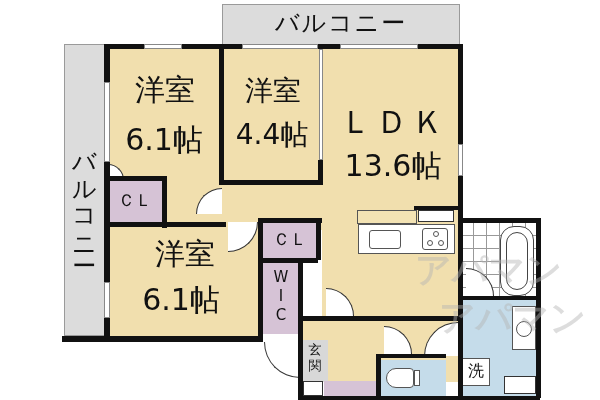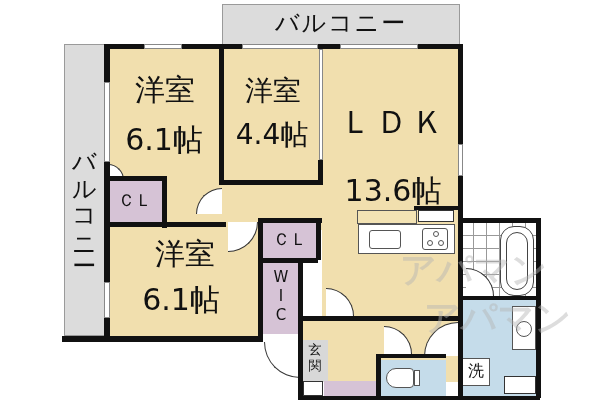--- a/index.html
+++ b/index.html
@@ -13,21 +13,21 @@
   .wall { background:#111; position:absolute; }
   .win { background:#ffffff; position:absolute; border:1px solid #888; box-sizing:border-box; }
   .lbl { position:absolute; color:#111; text-align:center; line-height:1.05; white-space:pre; }
   .big { font-size:30px; }
   .mid { font-size:22px; }
   .sm { font-size:17px; }
   .tag { font-size:13px; }
   .vert { writing-mode:vertical-rl; font-size:24px; letter-spacing:2px; }
   .door { position:absolute; border:1px solid #333; background:#fff; box-sizing:border-box; }
   .xbox { position:absolute; border:1px solid #333; background:#fff; box-sizing:border-box; }
-  .watermark { position:absolute; color:rgba(180,180,180,0.45); font-weight:bold; font-size:36px; line-height:1; }
+  .watermark { position:absolute; color:rgba(180,180,180,0.45); font-weight:bold; font-size:36px; line-height:1;margin-left:15px; }
 </style>
 </head>
 <body>
 
 <div class="abs balcony" style="left:222px;top:4px;width:238px;height:42px;">
   <div class="lbl mid" style="left:0;right:0;top:6px;font-size:24px;letter-spacing:2px;">バルコニー</div>
 </div>
 
 <div class="abs balcony" style="left:64px;top:44px;width:42px;height:292px;">
   <div class="lbl vert" style="left:6px;top:90px;">バルコニー</div>
@@ -137,18 +137,18 @@
 <div class="win" style="left:104px;top:82px;width:6px;height:80px;"></div>
 <div class="win" style="left:104px;top:282px;width:6px;height:36px;"></div>
 <div class="win" style="left:458px;top:144px;width:5px;height:32px;"></div>
 <div class="win" style="left:319px;top:49px;width:4px;height:111px;"></div>
 
 <div class="lbl big" style="left:110px;top:74px;width:110px;">洋室</div>
 <div class="lbl big" style="left:106px;top:124px;width:116px;">6.1帖</div>
 <div class="lbl big" style="left:226px;top:76px;width:94px;font-size:28px;">洋室</div>
 <div class="lbl big" style="left:222px;top:120px;width:100px;font-size:28px;">4.4帖</div>
 <div class="lbl big" style="left:330px;top:106px;width:128px;font-size:32px;letter-spacing:4px;">ＬＤＫ</div>
-<div class="lbl big" style="left:326px;top:150px;width:134px;margin-top:25px;">13.6帖</div>
+<div class="lbl big" style="left:326px;top:150px;width:134px;">13.6帖</div>
 <div class="lbl big" style="left:110px;top:238px;width:150px;">洋室</div>
 <div class="lbl big" style="left:106px;top:284px;width:150px;">6.1帖</div>
 
 <div class="watermark" style="left:400px;top:252px;">アパマン</div>
 <div class="watermark" style="left:424px;top:300px;">アパマン</div>
 
 </body></html>

